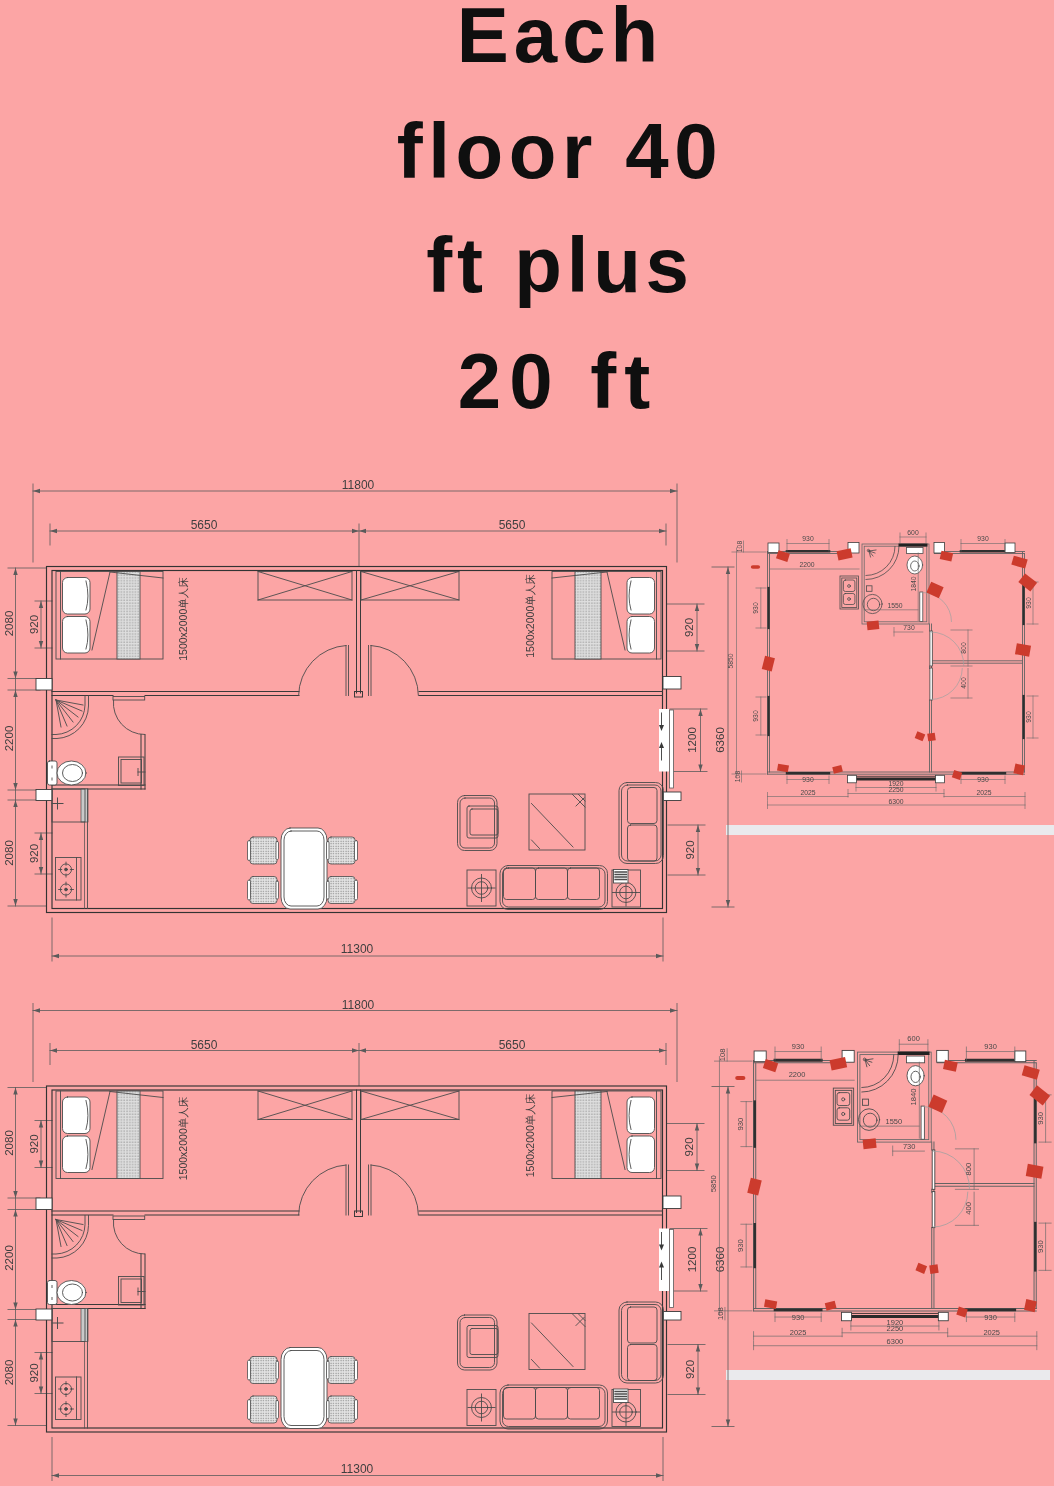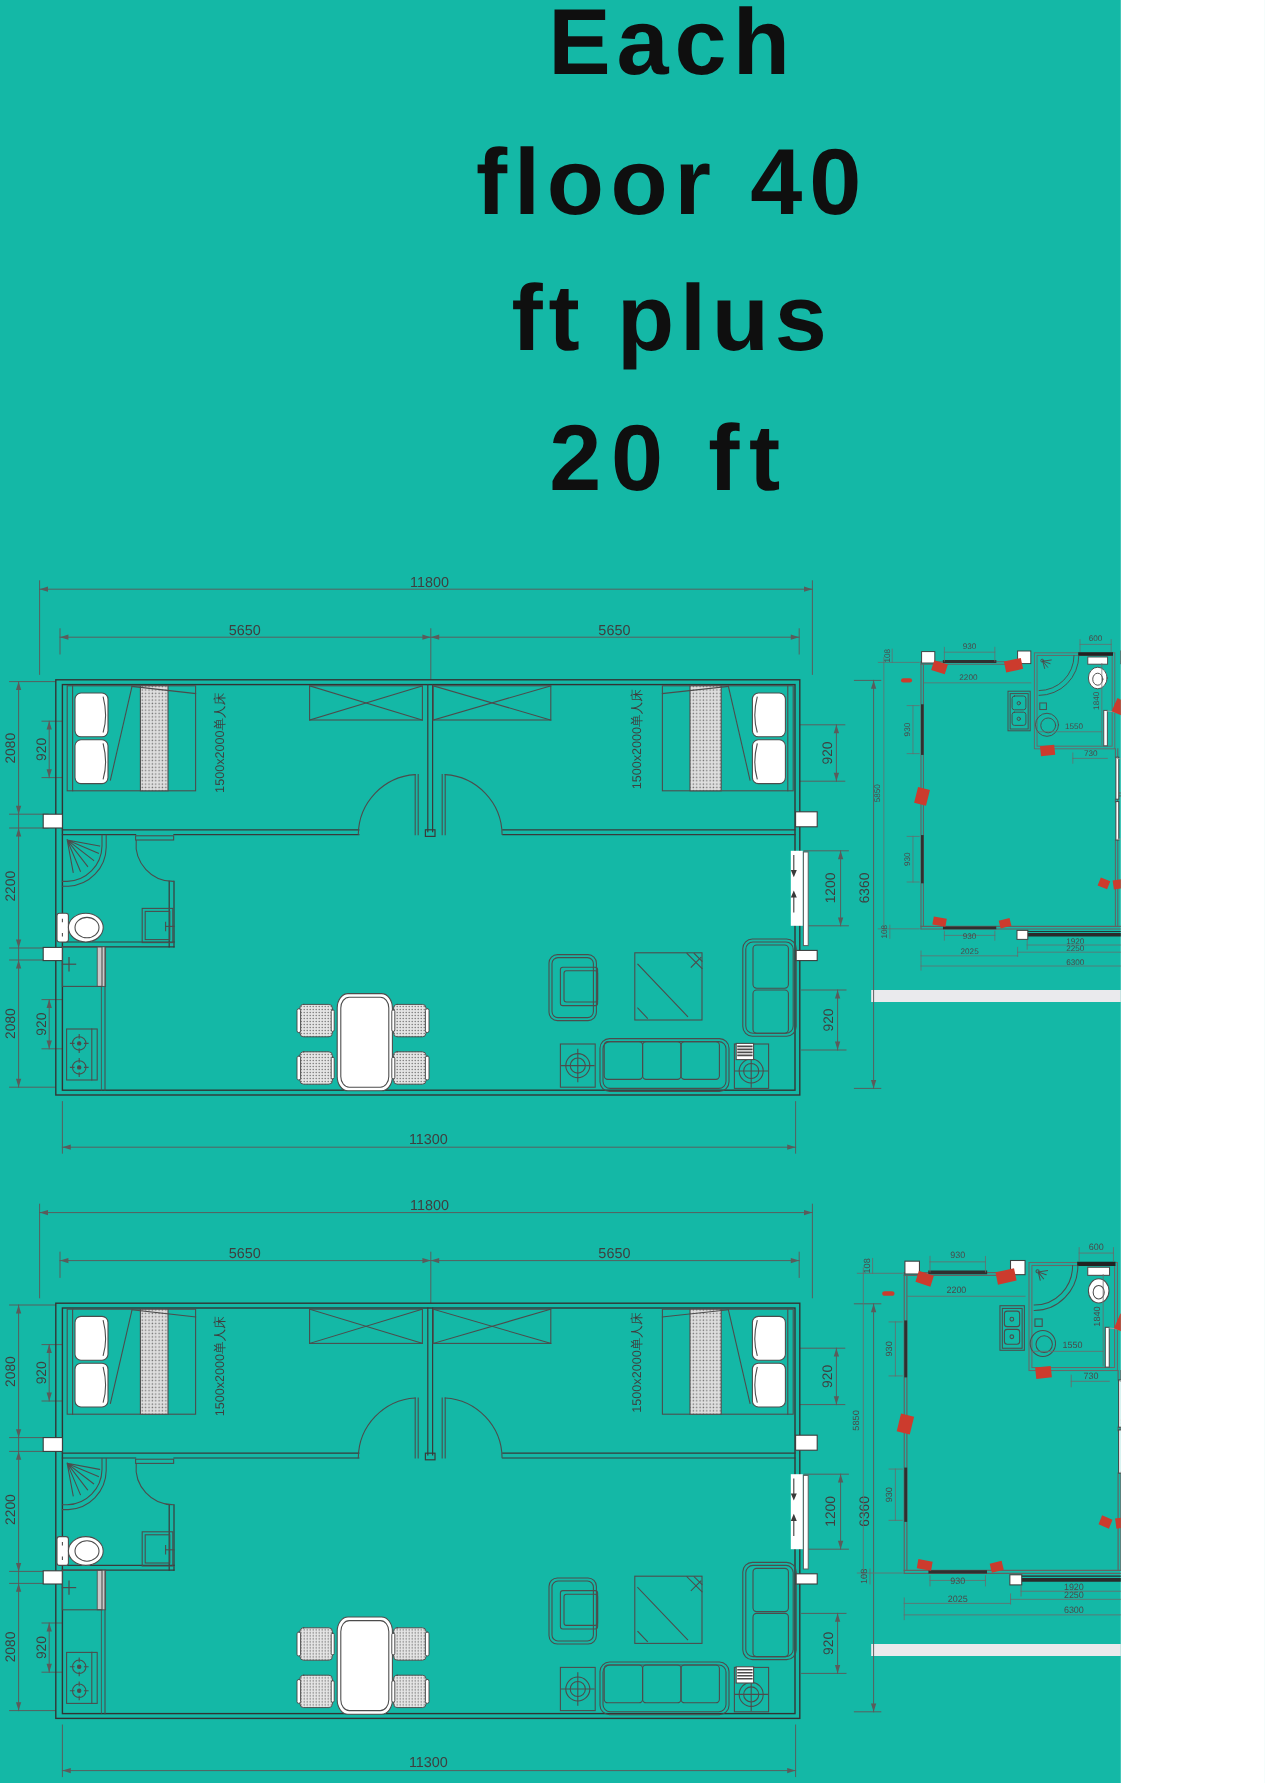--- a/index.html
+++ b/index.html
@@ -1,16 +1,16 @@
 <!DOCTYPE html>
 <html><head>
 <meta charset="utf-8">
 <style>
 html,body{margin:0;padding:0;background:#ffffff;}
-#page{position:relative;width:934px;height:1486px;background:#14b8a6;overflow:hidden;}
+#page{position:relative;width:1054px;height:1486px;background:#fca5a5;overflow:hidden;}
 svg{position:absolute;top:0;left:0;}
 text{font-family:"Liberation Sans",sans-serif;}
 .dim{fill:#3f3f3f;font-size:12px;}
 .dimv{fill:#3f3f3f;font-size:11.5px;}
 .sdim{fill:#4a4a4a;font-size:6.8px;}
 </style>
 </head>
 <body>
 <div id="page">
 <svg width="1054" height="1486" viewBox="0 0 1054 1486">

